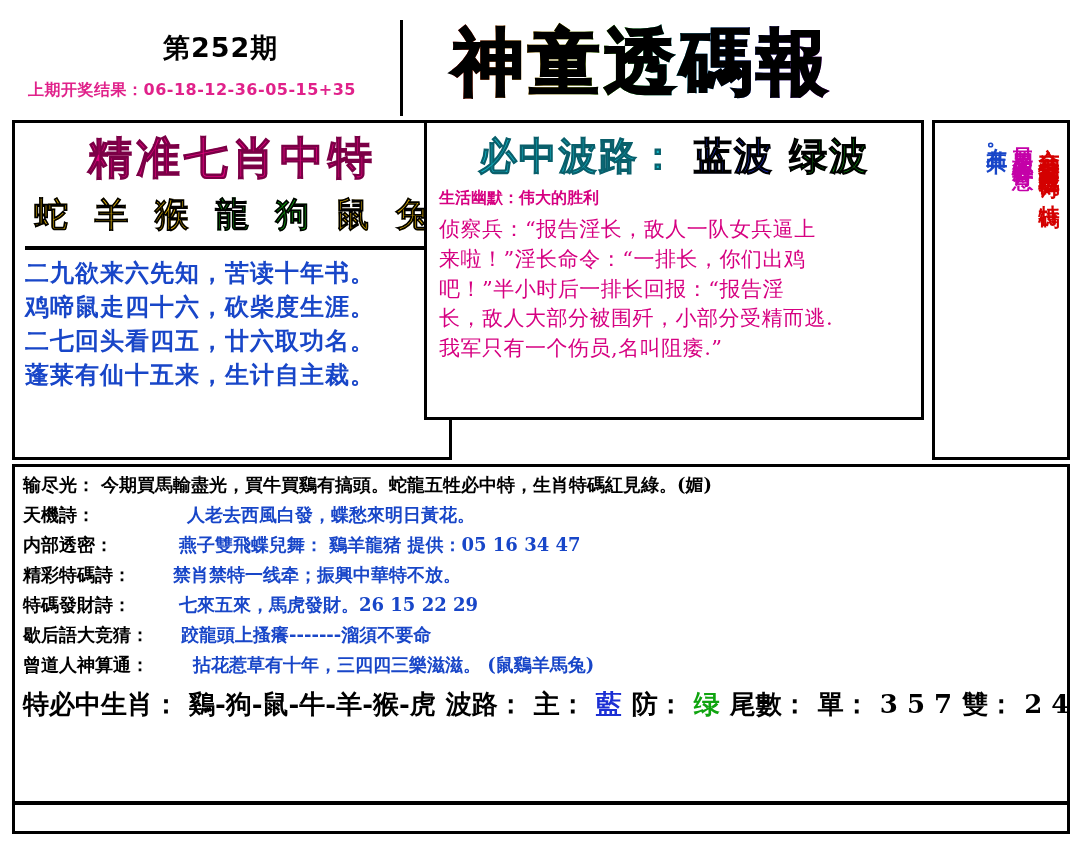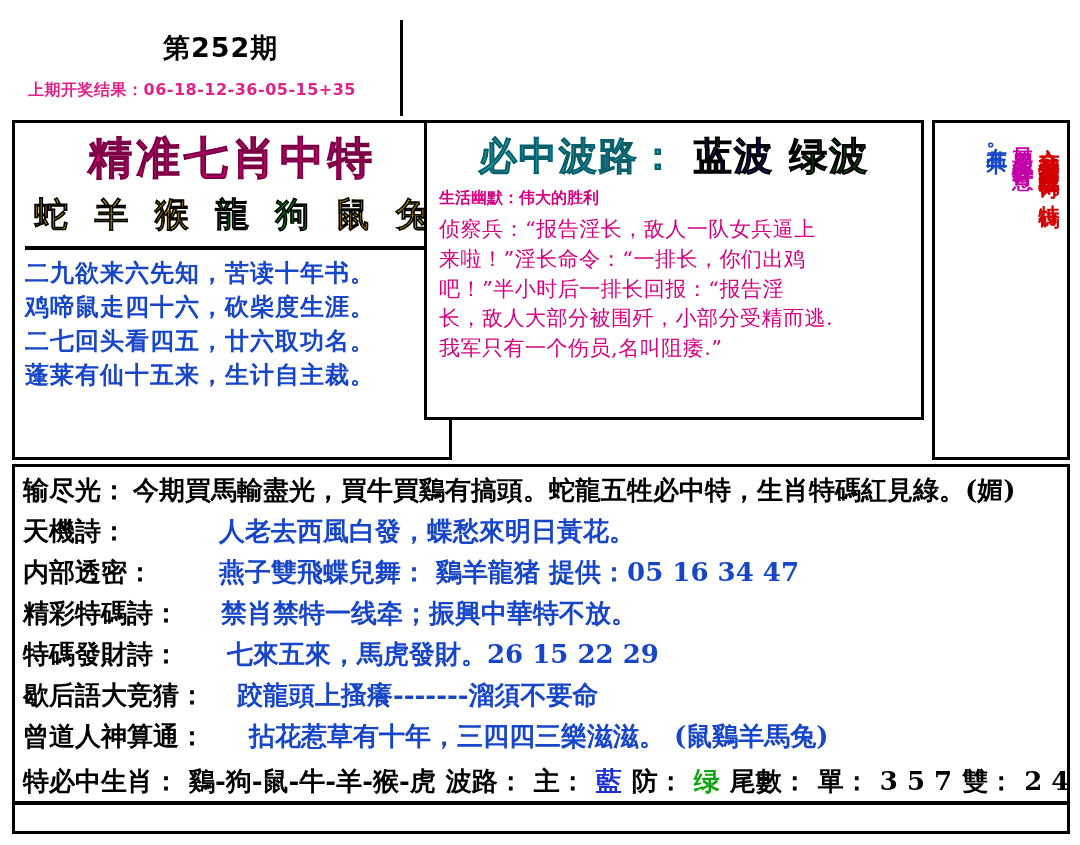--- a/index.html
+++ b/index.html
@@ -113,21 +113,21 @@
   .vcol.c3{color:#1846c8;}
 
   
   .bottom{
     position:absolute;left:12px;top:464px;width:1058px;height:370px;
     border:3px solid #000;box-sizing:border-box;background:#fff;
     padding:6px 8px 0 8px;
   }
   .brow{
     display:flex;align-items:baseline;
-    font-size:26px;font-weight:bold;
+    font-size:18px;font-weight:bold;
     font-family:"DejaVu Serif","Liberation Serif",serif;
     margin-bottom:6px;white-space:nowrap;
   }
   .brow .lbl{color:#000;min-width:0;}
   .brow .val{margin-left:6px;}
   .r1 .val{color:#000;}
   .r2 .val{color:#1846c8;margin-left:92px;}
   .r3 .val{color:#1846c8;margin-left:66px;}
   .r4 .val{color:#1846c8;margin-left:42px;}
   .r5 .val{color:#1846c8;margin-left:48px;}
@@ -151,20 +151,21 @@
 <div class="page">
 
   <div class="issue">第252期</div>
 
   <div class="prev">
     <span>上期开奖结果：</span><span>06-18-12-36-05-15+35</span>
   </div>
 
   <div class="divider-v"></div>
 
+  <div class="title">神童透碼報</div>
 
   <div class="panelA">
     <h2>精准七肖中特</h2>
     <div class="zodiac-row">
       <span style="color:#e8b600">蛇</span>
       <span style="color:#e8b600">羊</span>
       <span style="color:#e8b600">猴</span>
       <span style="color:#0fa40f">龍</span>
       <span style="color:#0fa40f">狗</span>
       <span style="color:#e8b600">鼠</span>

